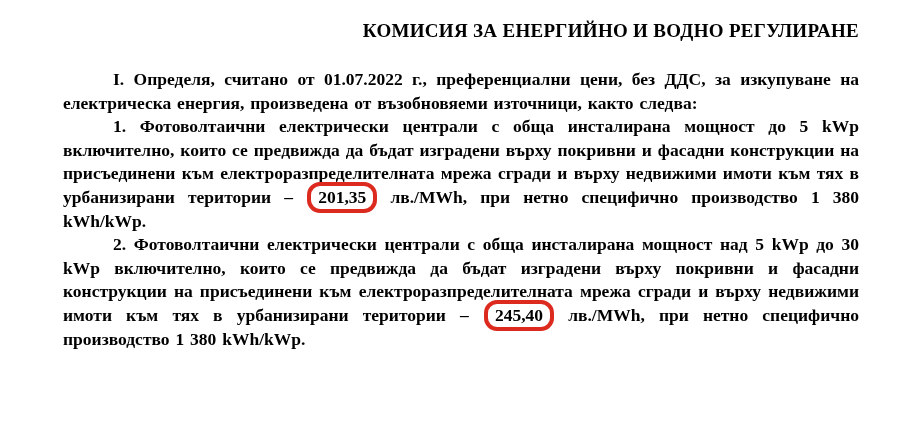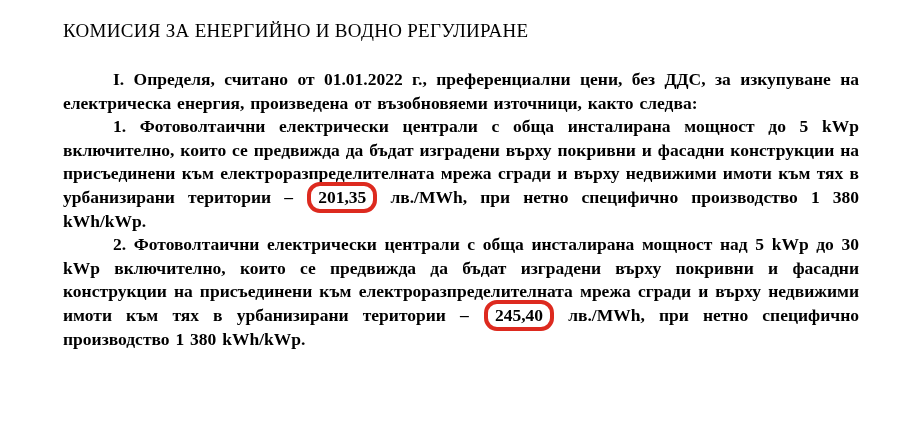--- a/index.html
+++ b/index.html
@@ -16,22 +16,22 @@
     -webkit-font-smoothing: antialiased;
   }
   .page {
     box-sizing: border-box;
     width: 921px;
     height: 436px;
     padding: 20px 62px 0 63px;
   }
   .doc-title {
     font-size: 19px;
-    font-weight: normal;
-    text-align: left;
+    font-weight: bold;
+    text-align: right;
     letter-spacing: 0.3px;
     margin: 0 0 26px 0;
     white-space: nowrap;
   }
   .decision-heading {
     font-size: 19px;
     font-weight: bold;
     text-align: center;
     margin: 0 0 29px 0;
   }
@@ -54,21 +54,21 @@
 </head>
 <body>
 
 <div class="page">
 
   <div class="doc-title">КОМИСИЯ ЗА ЕНЕРГИЙНО И ВОДНО РЕГУЛИРАНЕ</div>
 
 
   <div class="body-text">
 
-    <p>I. Определя, считано от 01.01.2022 г., преференциални цени, без ДДС, за изкупуване на електрическа енергия, произведена от възобновяеми източници, както следва:</p>
+    <p>I. Определя, считано от 01.07.2022 г., преференциални цени, без ДДС, за изкупуване на електрическа енергия, произведена от възобновяеми източници, както следва:</p>
 
     <p>
       <span>1. Фотоволтаични електрически централи с обща инсталирана мощност до 5 kWp включително, които се предвижда да бъдат изградени върху покривни и фасадни конструкции на присъединени към електроразпределителната мрежа сгради и върху недвижими имоти към тях в урбанизирани територии –</span>
       <span class="red-box" style="border-color: rgb(221, 42, 31);"><span>201,35</span></span>
       <span>лв./MWh, при нетно специфично производство 1&nbsp;380 kWh/kWp.</span>
     </p>
 
     <p>
       <span>2. Фотоволтаични електрически централи с обща инсталирана мощност над 5 kWp до 30 kWp включително, които се предвижда да бъдат изградени върху покривни и фасадни конструкции на присъединени към електроразпределителната мрежа сгради и върху недвижими имоти към тях в урбанизирани територии –</span>
       <span class="red-box" style="border-color: rgb(221, 42, 31);"><span>245,40</span></span>

